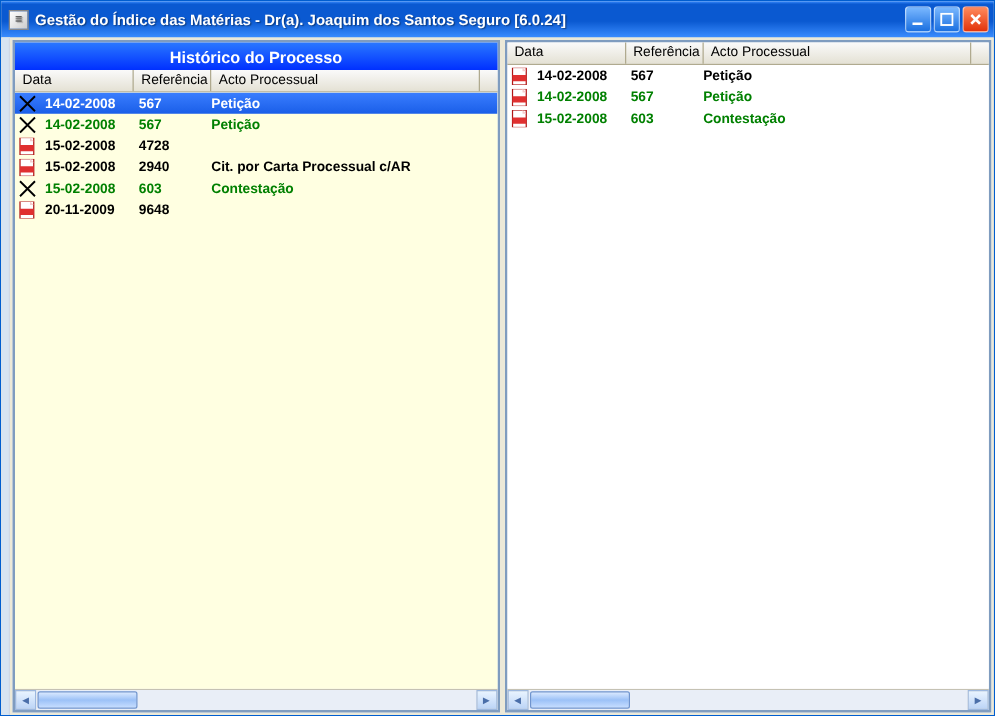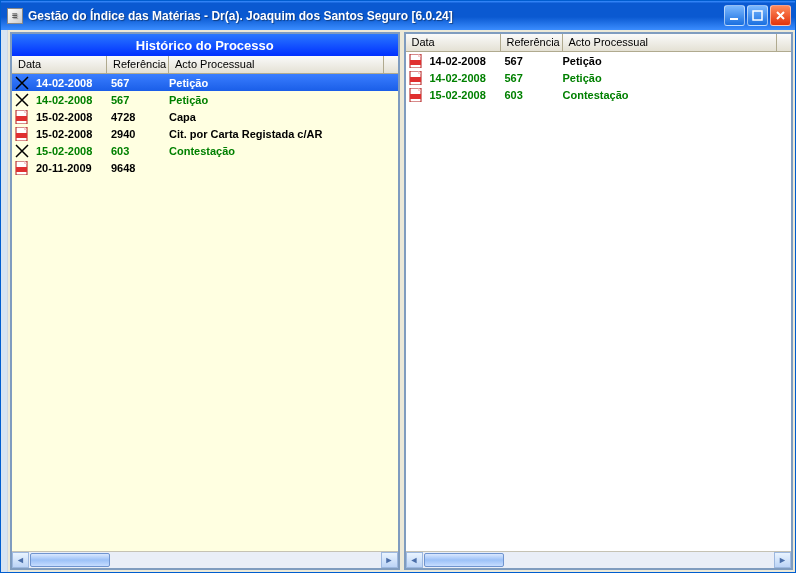--- a/index.html
+++ b/index.html
@@ -190,31 +190,30 @@
               <span class="cell act">Petição</span>
             </div>
             <div class="row">
               <span class="cell icon">
                 <svg class="icon-pdf" width="14" height="14">
                   <use href="#pdf-icon"></use>
                 </svg>
               </span>
               <span class="cell data">15-02-2008</span>
               <span class="cell ref">4728</span>
-              <span class="cell act">Capa</span>
             </div>
             <div class="row">
               <span class="cell icon">
                 <svg class="icon-pdf" width="14" height="14">
                   <use href="#pdf-icon"></use>
                 </svg>
               </span>
               <span class="cell data">15-02-2008</span>
               <span class="cell ref">2940</span>
-              <span class="cell act">Cit. por Carta Registada c/AR</span>
+              <span class="cell act">Cit. por Carta Processual c/AR</span>
             </div>
             <div class="row green">
               <span class="cell icon">
                 <svg class="icon-x" width="14" height="14">
                   <use href="#x-icon"></use>
                 </svg>
               </span>
               <span class="cell data">15-02-2008</span>
               <span class="cell ref">603</span>
               <span class="cell act">Contestação</span>

